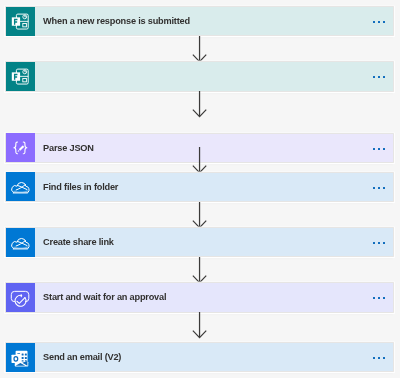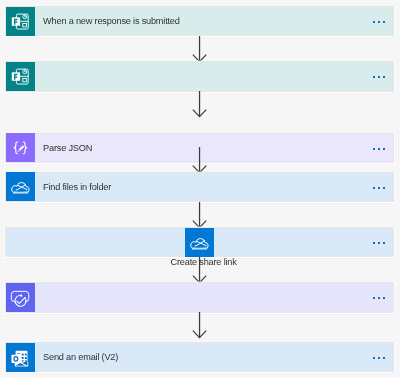--- a/index.html
+++ b/index.html
@@ -3,21 +3,21 @@
 <meta charset="utf-8">
 <title>Flow</title>
 <style>
   html,body{margin:0;padding:0;}
   body{
     width:400px;height:378px;overflow:hidden;
     background:#f6f6f6;
     font-family:"Liberation Sans",sans-serif;
     -webkit-font-smoothing:antialiased;
   }
-  #flow{position:relative;width:400px;height:362px;}
+  #flow{position:relative;width:400px;height:362px;font-weight:bold;}
   .card{
     position:absolute;left:6.3px;width:386.8px;height:28.3px;
     display:flex;align-items:center;
     box-shadow:0 0 0 0.85px rgba(80,70,66,.17), 0 0.35px 0 1.75px #ffffff, 0 1.9px 2.4px rgba(0,0,0,.055);
   }
   .icon{width:29px;height:29px;flex:0 0 29px;display:flex;align-items:center;justify-content:center;}
   .icon svg{display:block;}
   .title{font-size:9.2px;color:#323130;margin-left:7.8px;letter-spacing:-0.2px;white-space:nowrap;}
   .ellipsis{position:absolute;right:8.0px;top:50%;margin-top:1.0px;transform:translateY(-50%);display:flex;gap:3.35px;}
   .ellipsis i{width:1.95px;height:1.95px;background:#0f6cbd;display:block;border-radius:0.3px;}
@@ -115,21 +115,21 @@
       <div class="ellipsis">
         <i></i>
         <i></i>
         <i></i>
       </div>
     </div>
     <div class="arrow" style="top: 201.75px;"><svg width="400" height="27" viewBox="0 0 400 27">
         <path d="M199.55 -0.4 L199.55 25.1" stroke="#3b3a39" stroke-width="1.25" fill="none"></path>
         <path d="M193.3 19.1 L199.55 25.6 L205.8 19.1" stroke="#3b3a39" stroke-width="1.25" fill="none" stroke-linecap="square" stroke-linejoin="miter"></path>
       </svg></div>
-    <div class="card" style="top: 228px; background: rgb(217, 233, 247); flex-direction: column;">
+    <div class="card" style="top: 228px; background: rgb(217, 233, 247);">
       <div class="icon" style="background:#0078d4">
         <svg width="29" height="29" viewBox="0 0 29 29">
    <path d="M7.7 18.6 A3.2 3.2 0 0 0 8.1 20.95 H21.4 A3.6 3.6 0 0 0 21.6 18.3 C19.6 19.2 17.2 19.6 14.6 19.6 C11.9 19.6 9.6 19.3 7.7 18.6 Z" fill="#ffffff" opacity="0.42"></path>
    <g fill="none" stroke="#fff" stroke-width="1.0" stroke-linecap="round">
      <path d="M7.3 20.3 A3.2 3.2 0 0 1 11.1 14.2 A4.4 4.4 0 0 1 19.8 14.2 A3.6 3.6 0 0 1 21.8 20.55 L21.8 20.95 L7.3 20.95 Z"></path>
      <path d="M10.1 18.0 C12.8 17.0 15.8 15.5 19.5 12.55"></path>
      <path d="M11.7 13.45 C14.4 14.5 17.6 15.9 21.0 17.55"></path>
    </g>
  </svg>
       </div>
@@ -148,20 +148,21 @@
       <div class="icon" style="background:#6064f2">
         <svg width="29" height="29" viewBox="0 0 29 29">
    <g fill="none" stroke="#fff" stroke-width="1.0" stroke-linecap="round" stroke-linejoin="round">
      <path d="M8.6 18.75 A3.3 3.3 0 0 1 5.3 15.45 V11.65 A3.3 3.3 0 0 1 8.6 8.35 H19.5 A3.3 3.3 0 0 1 22.8 11.65 V15.45 A3.3 3.3 0 0 1 19.5 18.75"></path>
      <path d="M15.45 12.37 A5.5 5.5 0 1 0 18.95 14.52" stroke-width="1.05"></path>
      <path d="M10.9 18.25 L13.3 20.35 L18.95 14.52" stroke-width="1.05"></path>
      <path d="M15.2 11.05 L16.35 12.75 L15.2 14.45 L14.35 12.75 Z" fill="#fff" stroke="none"></path>
    </g>
  </svg>
       </div>
+      <div class="title">Start and wait for an approval</div>
       <div class="ellipsis">
         <i></i>
         <i></i>
         <i></i>
       </div>
     </div>
     <div class="arrow" style="top: 312.25px;"><svg width="400" height="27" viewBox="0 0 400 27">
         <path d="M199.55 -0.4 L199.55 25.1" stroke="#3b3a39" stroke-width="1.25" fill="none"></path>
         <path d="M193.3 19.1 L199.55 25.6 L205.8 19.1" stroke="#3b3a39" stroke-width="1.25" fill="none" stroke-linecap="square" stroke-linejoin="miter"></path>
       </svg></div>

